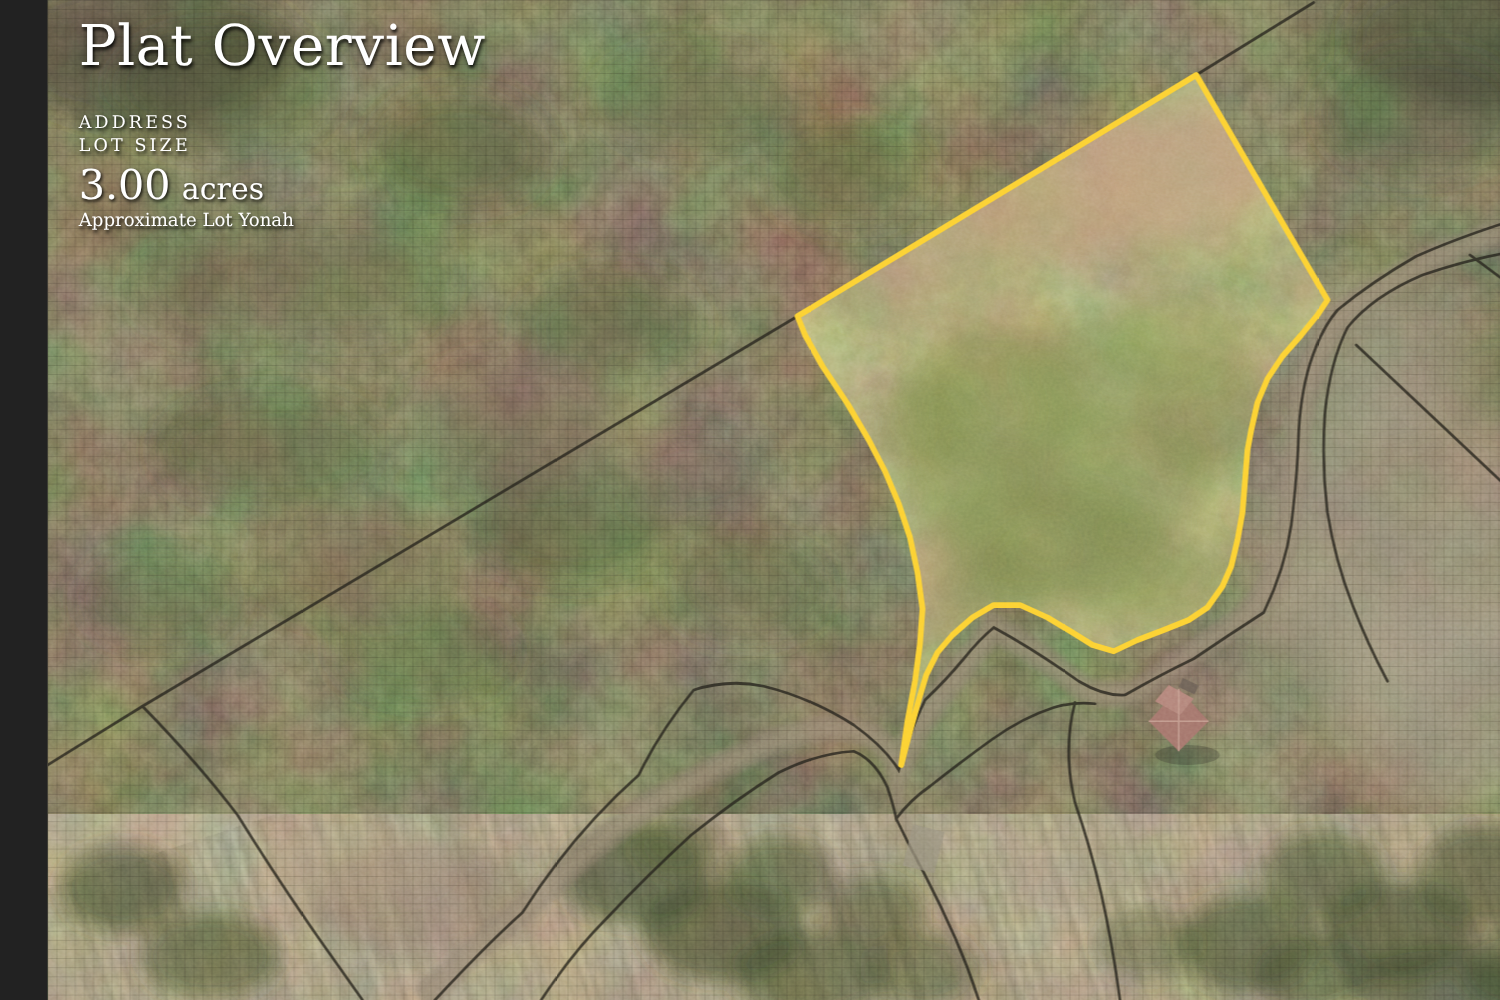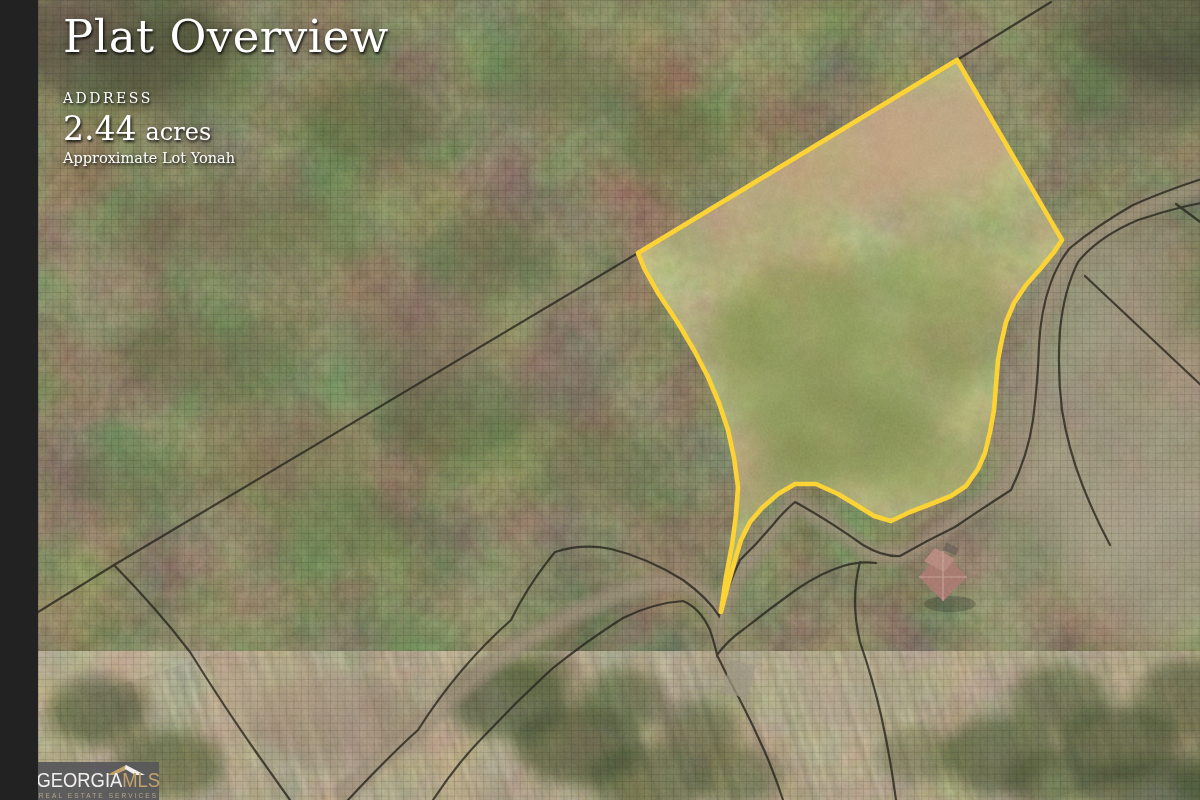--- a/index.html
+++ b/index.html
@@ -223,32 +223,22 @@
       700,487 698,515 694,545 688,577 683,612 690,585 697,560 703,540 712,522 724,508 740,494 757,484
       778,484 800,494 820,506 836,516 853,521 872,512 893,504 913,496 928,486 940,469 947,453 952,432
       956,410 958,385 960,360 963,344 968,322 976,303 988,285 1003,268 1016,252 1024,240" fill="rgba(255,240,160,0.07)" stroke="#fcd032" stroke-width="4.6" stroke-linejoin="round" stroke-linecap="round"></polygon>
 
   <rect x="0" y="0" width="1200" height="800" filter="url(#fGrain)" style="mix-blend-mode:overlay" opacity=".35"></rect>
 </svg>
 
 <div class="overlay">
   <h1 class="title">Plat Overview</h1>
   <p class="label">ADDRESS</p>
+  <p class="label">LOT SIZE</p>
   <div class="lotrow">
-    <span class="lotval">2.44</span>
+    <span class="lotval">3.00</span>
     <span class="lotunit">acres</span>
   </div>
   <p class="note">Approximate Lot Yonah</p>
 </div>
 
-<div class="logo">
-  <svg class="roof" width="38" height="10" viewBox="0 0 38 10">
-    <polygon points="0,10 19,0 22,3.5 7,10" fill="#c3a26b"></polygon>
-    <polygon points="19,0 38,10 28,10 17.5,3.5" fill="#f0efed"></polygon>
-  </svg>
-  <div class="wordmark">
-    <span class="brand-a">GEORGIA</span>
-        <span class="brand-b">MLS</span>
-  </div>
-  <div class="tagline">REAL ESTATE SERVICES</div>
+
 </div>
 
-</div>
-
 </body></html>

